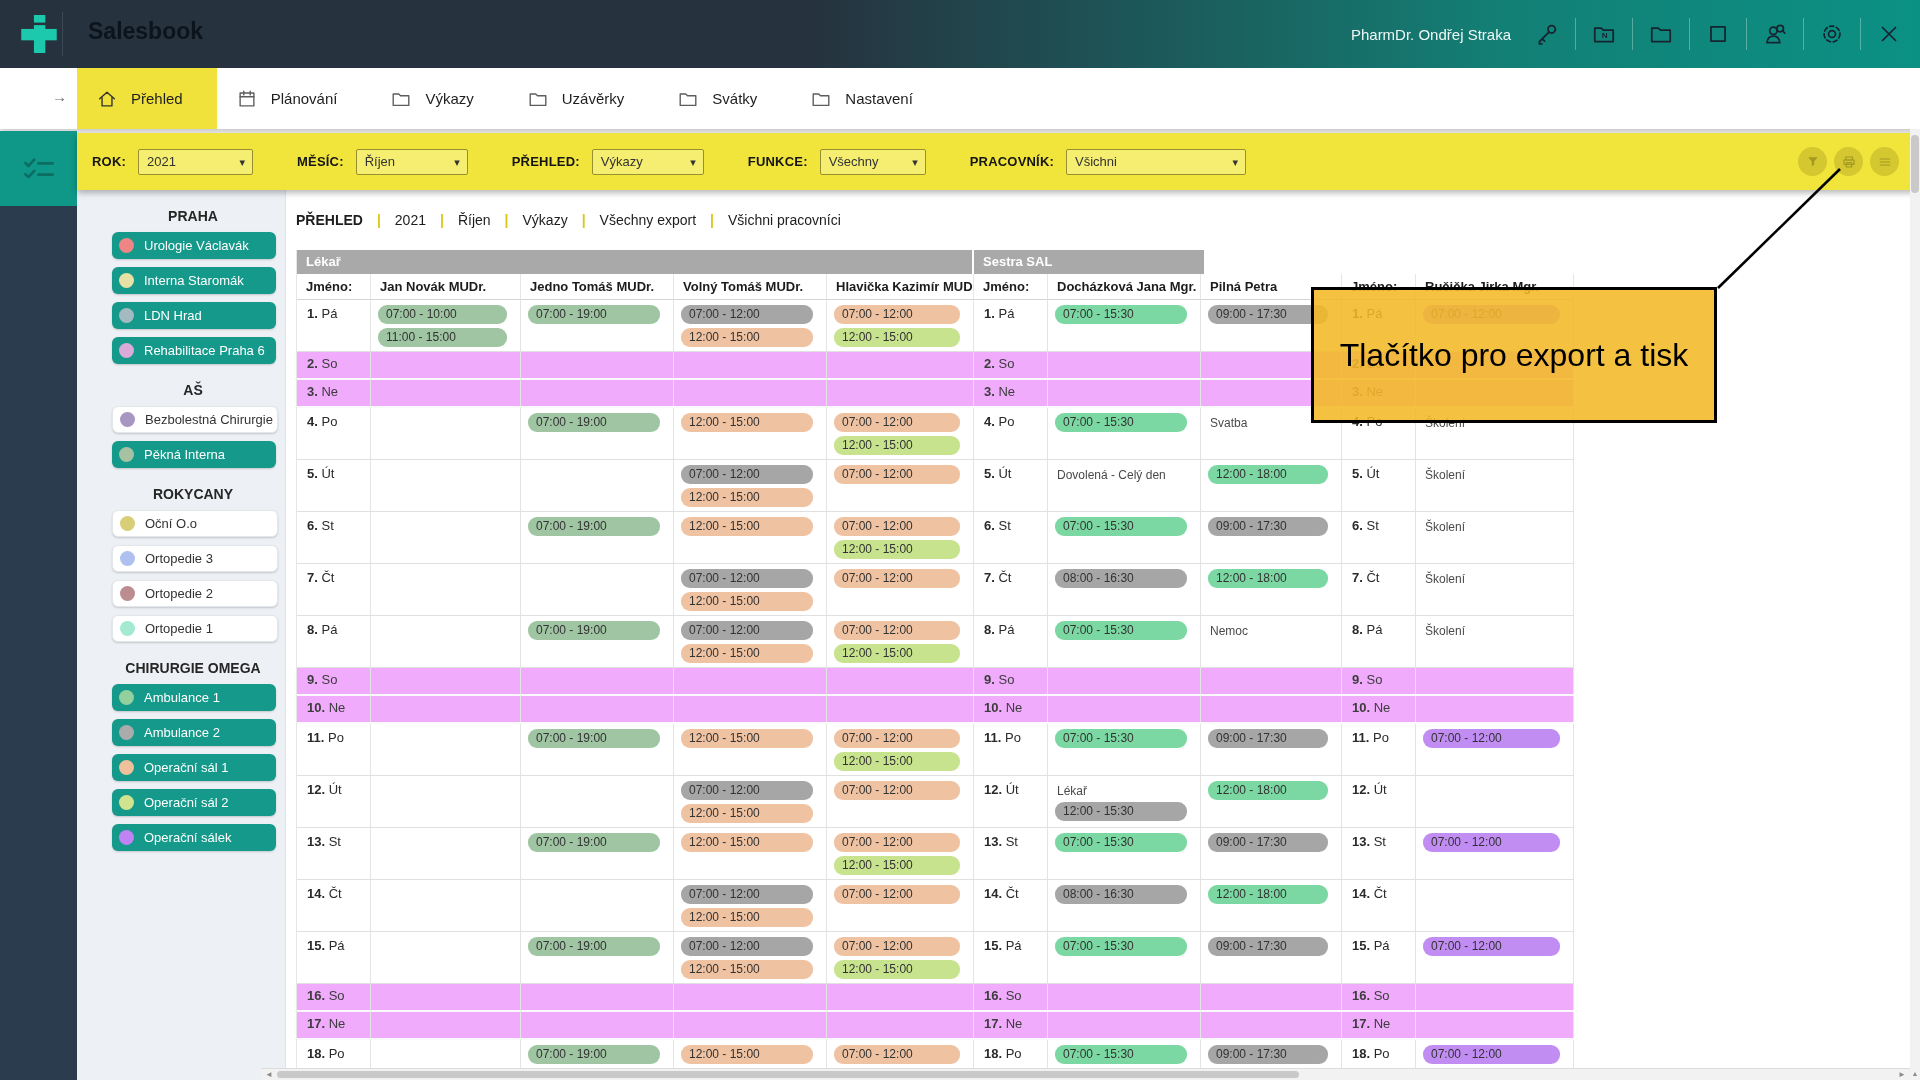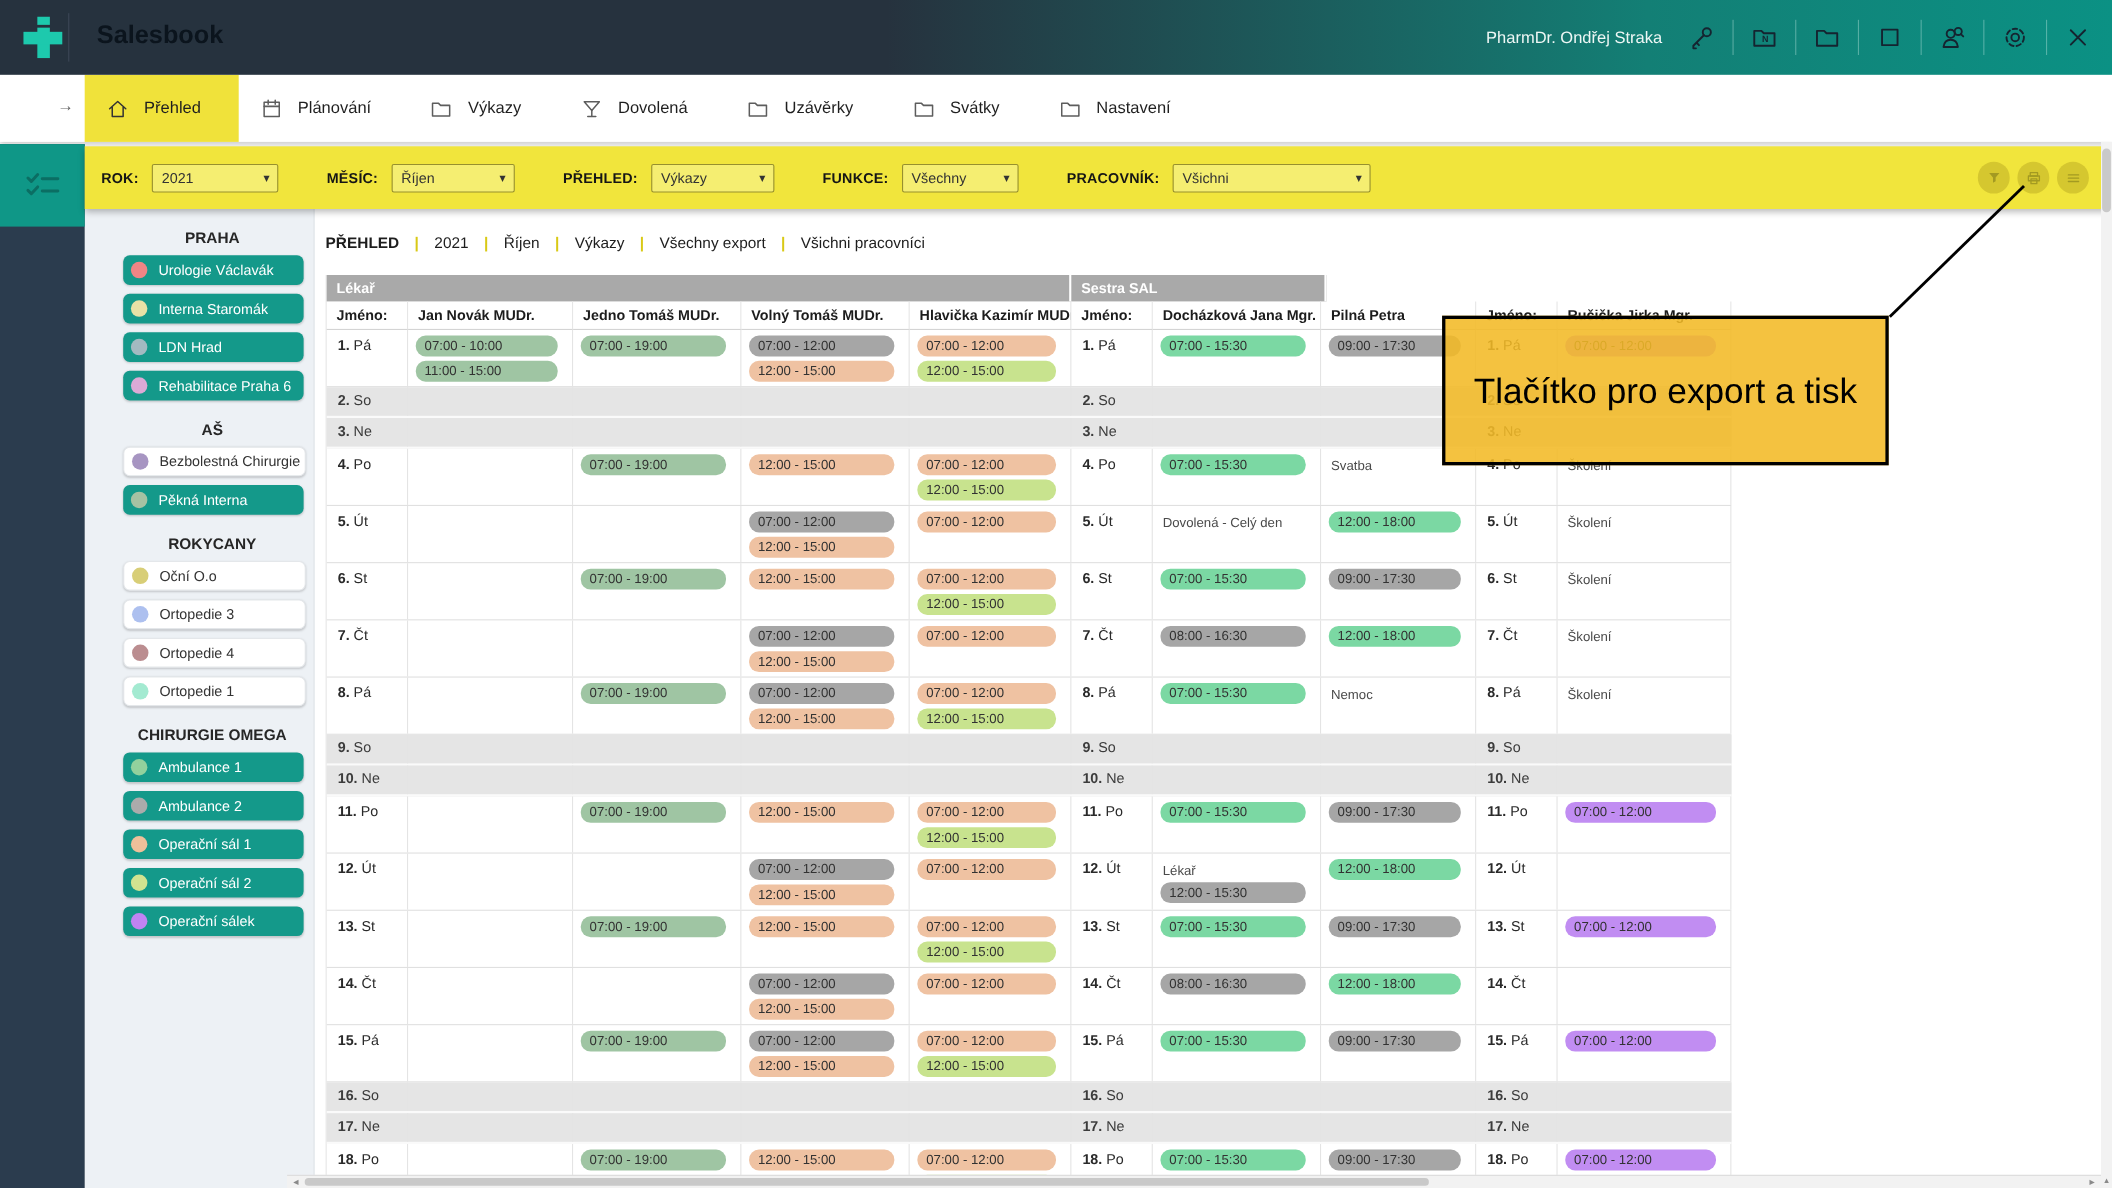--- a/index.html
+++ b/index.html
@@ -66,21 +66,21 @@
 
   
   .tbl{position:absolute;left:35px;top:60px;border-left:1px solid #e6e6e6;}
   .trow{display:flex;}
   .gcell{height:24px;background:#a9a9a9;color:#fff;font-size:13px;font-weight:bold;
          line-height:24px;padding-left:9px;box-sizing:border-box;border-right:2px solid #fff;}
   .ncell{height:26px;font-size:13px;font-weight:bold;color:#1c1c1c;line-height:26px;
          padding-left:9px;box-sizing:border-box;border-right:1px solid #e6e6e6;border-bottom:1px solid #d4d4d4;
          white-space:nowrap;overflow:hidden;}
   .drow{display:flex;height:51px;border-bottom:1px solid #e0e0e0;}
-  .drow.we{height:26px;background:#e5e5e5;border-bottom:2px solid #fafafa;justify-content:flex-end;}
+  .drow.we{height:26px;background:#f0abfc;border-bottom:2px solid #fafafa;justify-content:flex-end;}
   .cell{box-sizing:border-box;border-right:1px solid #e4e4e4;overflow:hidden;}
   .daylab{font-size:13px;color:#2a2a2a;padding:6px 0 0 10px;box-sizing:border-box;white-space:nowrap;}
   .we .daylab{padding-top:4px;color:#3c3c3c;}
   .chip{height:19px;line-height:19px;border-radius:9px;font-size:12px;color:#323232;
         margin:4px 13px 0 7px;padding:0 8px;white-space:nowrap;overflow:hidden;cursor:pointer;}
   .chip.first{margin-top:5px;}
   .note{font-size:12px;color:#4a4a4a;margin:8px 0 0 9px;white-space:nowrap;cursor:pointer;}
 
   
   .tooltip{position:absolute;left:1311px;top:287px;width:406px;height:136px;box-sizing:border-box;
@@ -193,29 +193,20 @@
           <span class="ticon">
             <svg width="22" height="22" viewBox="0 0 24 24" fill="none" stroke="currentColor" stroke-width="1.5" stroke-linecap="round" stroke-linejoin="round">
               <path d="M3.5 6.5h6l2 2h9v10.5h-17z"></path>
             </svg>
           </span>
           <span>Výkazy</span>
         </div>
         <div class="tab">
           <span class="ticon">
             <svg width="22" height="22" viewBox="0 0 24 24" fill="none" stroke="currentColor" stroke-width="1.5" stroke-linecap="round" stroke-linejoin="round">
-              <path d="M4.5 5h15l-7.5 8.5z"></path>
-              <path d="M12 13.5v6M8 19.5h8"></path>
-            </svg>
-          </span>
-          <span>Dovolená</span>
-        </div>
-        <div class="tab">
-          <span class="ticon">
-            <svg width="22" height="22" viewBox="0 0 24 24" fill="none" stroke="currentColor" stroke-width="1.5" stroke-linecap="round" stroke-linejoin="round">
               <path d="M3.5 6.5h6l2 2h9v10.5h-17z"></path>
             </svg>
           </span>
           <span>Uzávěrky</span>
         </div>
         <div class="tab">
           <span class="ticon">
             <svg width="22" height="22" viewBox="0 0 24 24" fill="none" stroke="currentColor" stroke-width="1.5" stroke-linecap="round" stroke-linejoin="round">
               <path d="M3.5 6.5h6l2 2h9v10.5h-17z"></path>
             </svg>
@@ -295,21 +286,21 @@
         <div class="sb-item on"><span class="sb-dot" style="background: rgb(239, 133, 133);"></span><span class="sb-label">Urologie Václavák</span></div>
         <div class="sb-item on"><span class="sb-dot" style="background: rgb(232, 225, 166);"></span><span class="sb-label">Interna Staromák</span></div>
         <div class="sb-item on"><span class="sb-dot" style="background: rgb(163, 186, 193);"></span><span class="sb-label">LDN Hrad</span></div>
         <div class="sb-item on"><span class="sb-dot" style="background: rgb(220, 170, 214);"></span><span class="sb-label">Rehabilitace Praha 6</span></div>
         <div class="sb-title">AŠ</div>
         <div class="sb-item off"><span class="sb-dot" style="background: rgb(167, 149, 194);"></span><span class="sb-label">Bezbolestná Chirurgie</span></div>
         <div class="sb-item on"><span class="sb-dot" style="background: rgb(166, 194, 163);"></span><span class="sb-label">Pěkná Interna</span></div>
         <div class="sb-title">ROKYCANY</div>
         <div class="sb-item off"><span class="sb-dot" style="background: rgb(216, 206, 119);"></span><span class="sb-label">Oční O.o</span></div>
         <div class="sb-item off"><span class="sb-dot" style="background: rgb(173, 192, 239);"></span><span class="sb-label">Ortopedie 3</span></div>
-        <div class="sb-item off"><span class="sb-dot" style="background: rgb(187, 141, 144);"></span><span class="sb-label">Ortopedie 4</span></div>
+        <div class="sb-item off"><span class="sb-dot" style="background: rgb(187, 141, 144);"></span><span class="sb-label">Ortopedie 2</span></div>
         <div class="sb-item off"><span class="sb-dot" style="background: rgb(163, 234, 209);"></span><span class="sb-label">Ortopedie 1</span></div>
         <div class="sb-title">CHIRURGIE OMEGA</div>
         <div class="sb-item on"><span class="sb-dot" style="background: rgb(146, 209, 157);"></span><span class="sb-label">Ambulance 1</span></div>
         <div class="sb-item on"><span class="sb-dot" style="background: rgb(171, 171, 171);"></span><span class="sb-label">Ambulance 2</span></div>
         <div class="sb-item on"><span class="sb-dot" style="background: rgb(239, 192, 154);"></span><span class="sb-label">Operační sál 1</span></div>
         <div class="sb-item on"><span class="sb-dot" style="background: rgb(210, 227, 144);"></span><span class="sb-label">Operační sál 2</span></div>
         <div class="sb-item on"><span class="sb-dot" style="background: rgb(193, 131, 243);"></span><span class="sb-label">Operační sálek</span></div>
       </div>
   </aside>
 

